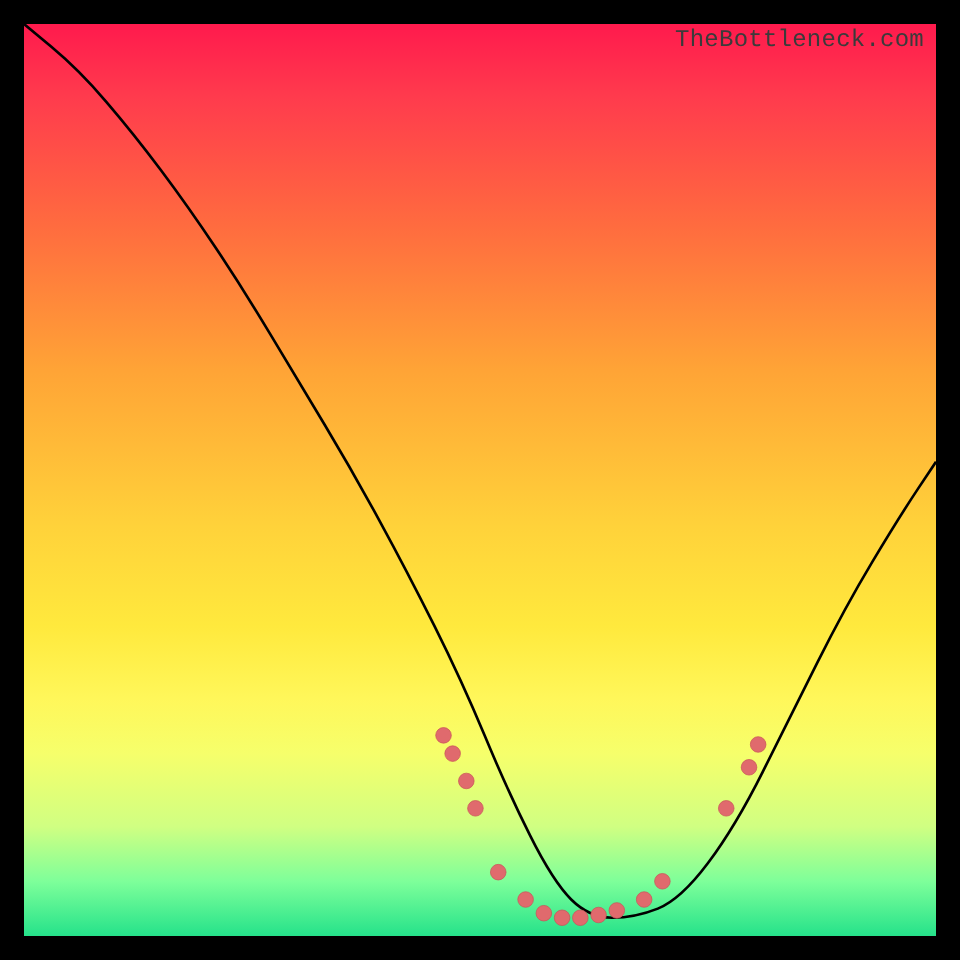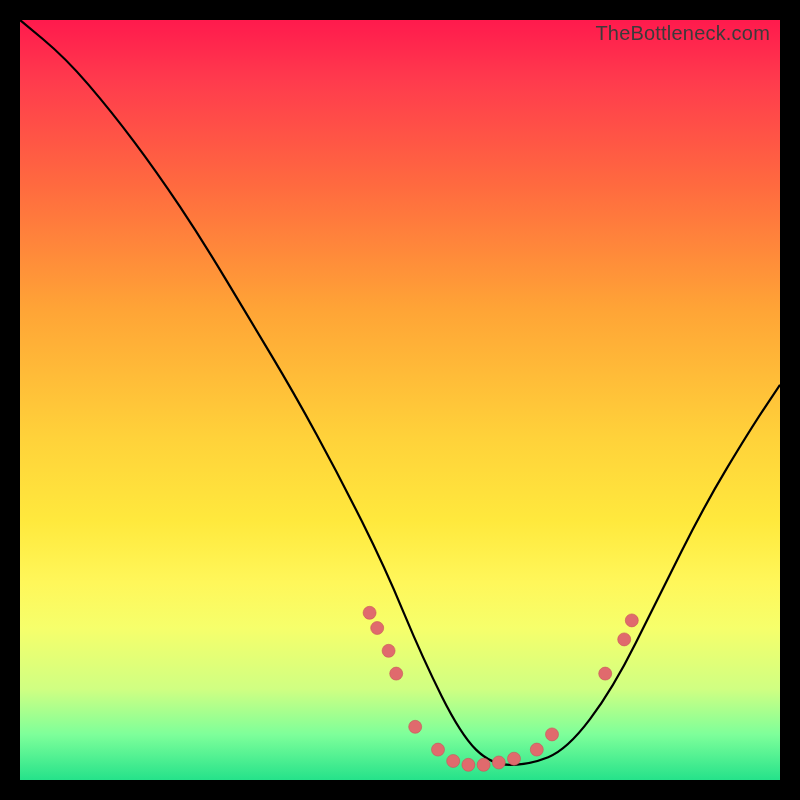--- a/index.html
+++ b/index.html
@@ -27,20 +27,21 @@
       #ff3b4d 8%,
       #ff6b3f 22%,
       #ffa436 38%,
       #ffd23a 55%,
       #ffe93d 66%,
       #fff75a 74%,
       #f6ff6b 80%,
       #d0ff82 88%,
       #7eff9a 94%,
       #25e28a 100%);
+    font-family: Liberation Mono, monospace;
   }
   .watermark {
     position: absolute;
     top: 2px;
     right: 10px;
     color: #3b3b3b;
     font-size: 20px;
     font-weight: 500;
     letter-spacing: 0.2px;
     z-index: 5;

